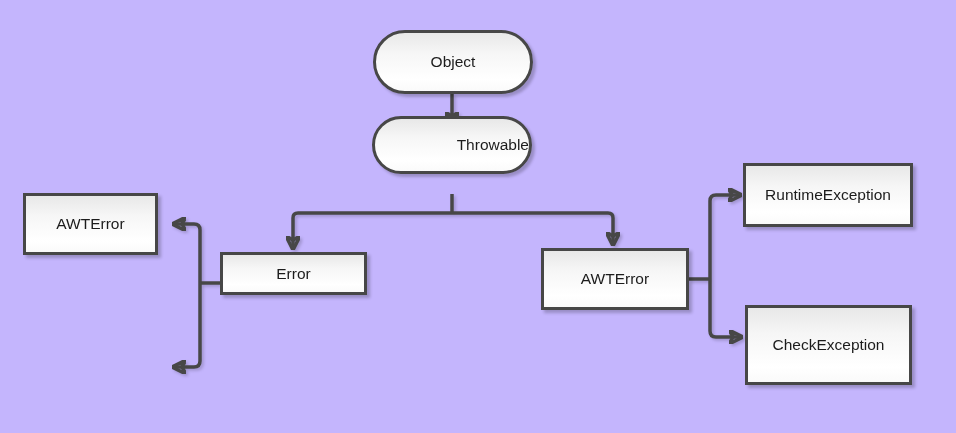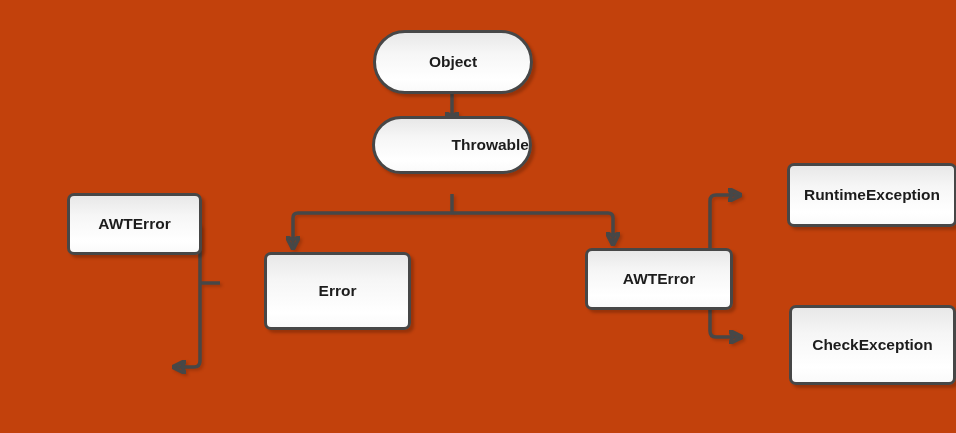--- a/index.html
+++ b/index.html
@@ -5,23 +5,22 @@
   html, body {
     margin: 0;
     padding: 0;
     background: #ffffff;
     font-family: "Liberation Sans", sans-serif;
   }
   .canvas {
     position: relative;
     width: 956px;
     height: 433px;
-    background: #c2410c;
+    background: #c4b5fd;
     overflow: hidden;
-    font-weight: bold;
   }
   .edges {
     position: absolute;
     left: 0;
     top: 0;
     width: 956px;
     height: 433px;
     filter: drop-shadow(2px 2.5px 1.5px rgba(0,0,0,0.18));
   }
   .edges path {
@@ -38,25 +37,25 @@
     box-shadow: 3px 3px 3px rgba(0,0,0,0.22);
     display: flex;
     align-items: center;
     justify-content: center;
     color: #1c1c1c;
     font-size: 15.5px;
     line-height: 1;
     white-space: nowrap;
   }
   .node.pill   { border-radius: 33px; }
-  .node.rect   { border-radius: 7px; margin-left: 44px; }
+  .node.rect   { border-radius: 0; }
 
   .node-object          { left: 373px; top:  30px; width: 160px; height: 64px; }
   .node-throwable       { left: 372px; top: 116px; width: 160px; height: 58px; justify-content: flex-end; }
-  .node-error           { left: 220px; top: 252px; width: 147px; height: 78px; }
+  .node-error           { left: 220px; top: 252px; width: 147px; height: 43px; }
   .node-exception       { left: 541px; top: 248px; width: 148px; height: 62px; }
   .node-awterror        { left:  23px; top: 193px; width: 135px; height: 62px; }
   .node-threaddeath     { left:  23px; top: 337px; width: 147px; height: 61px; }
   .node-runtimeexception{ left: 743px; top: 163px; width: 170px; height: 64px; }
   .node-checkexception  { left: 745px; top: 305px; width: 167px; height: 80px; }
 </style>
 </head>
 <body>
 
 <div class="canvas">

